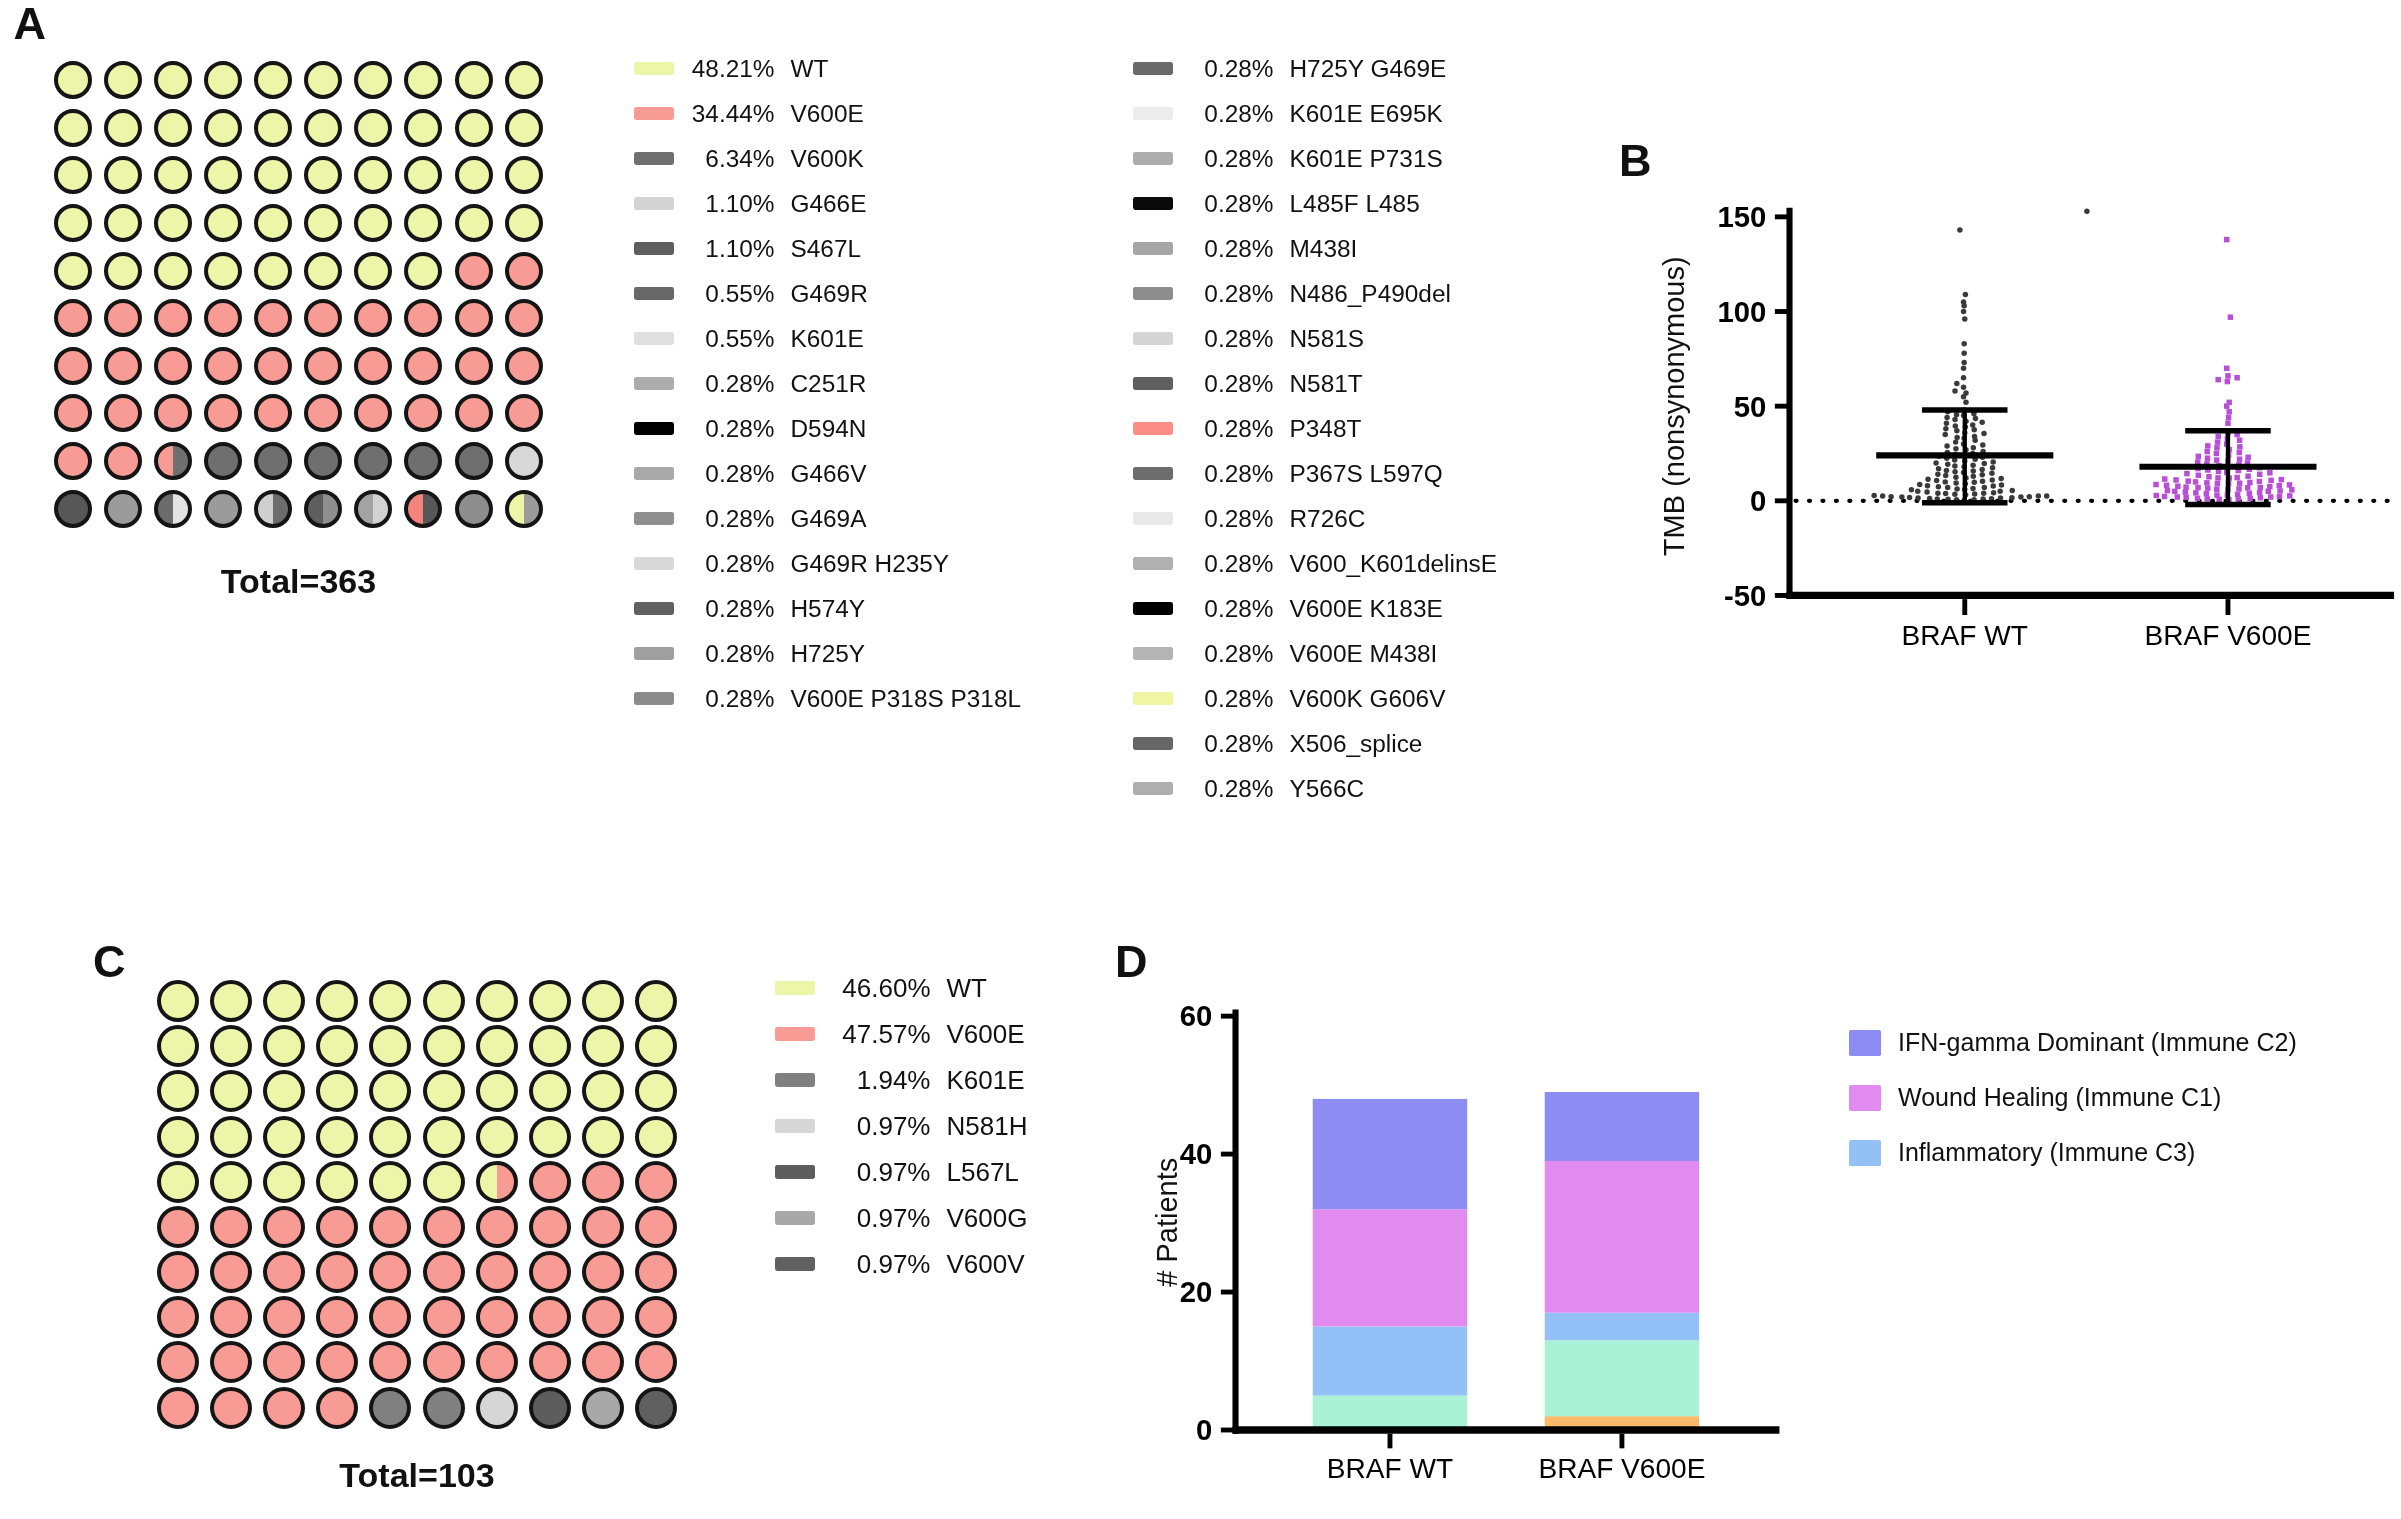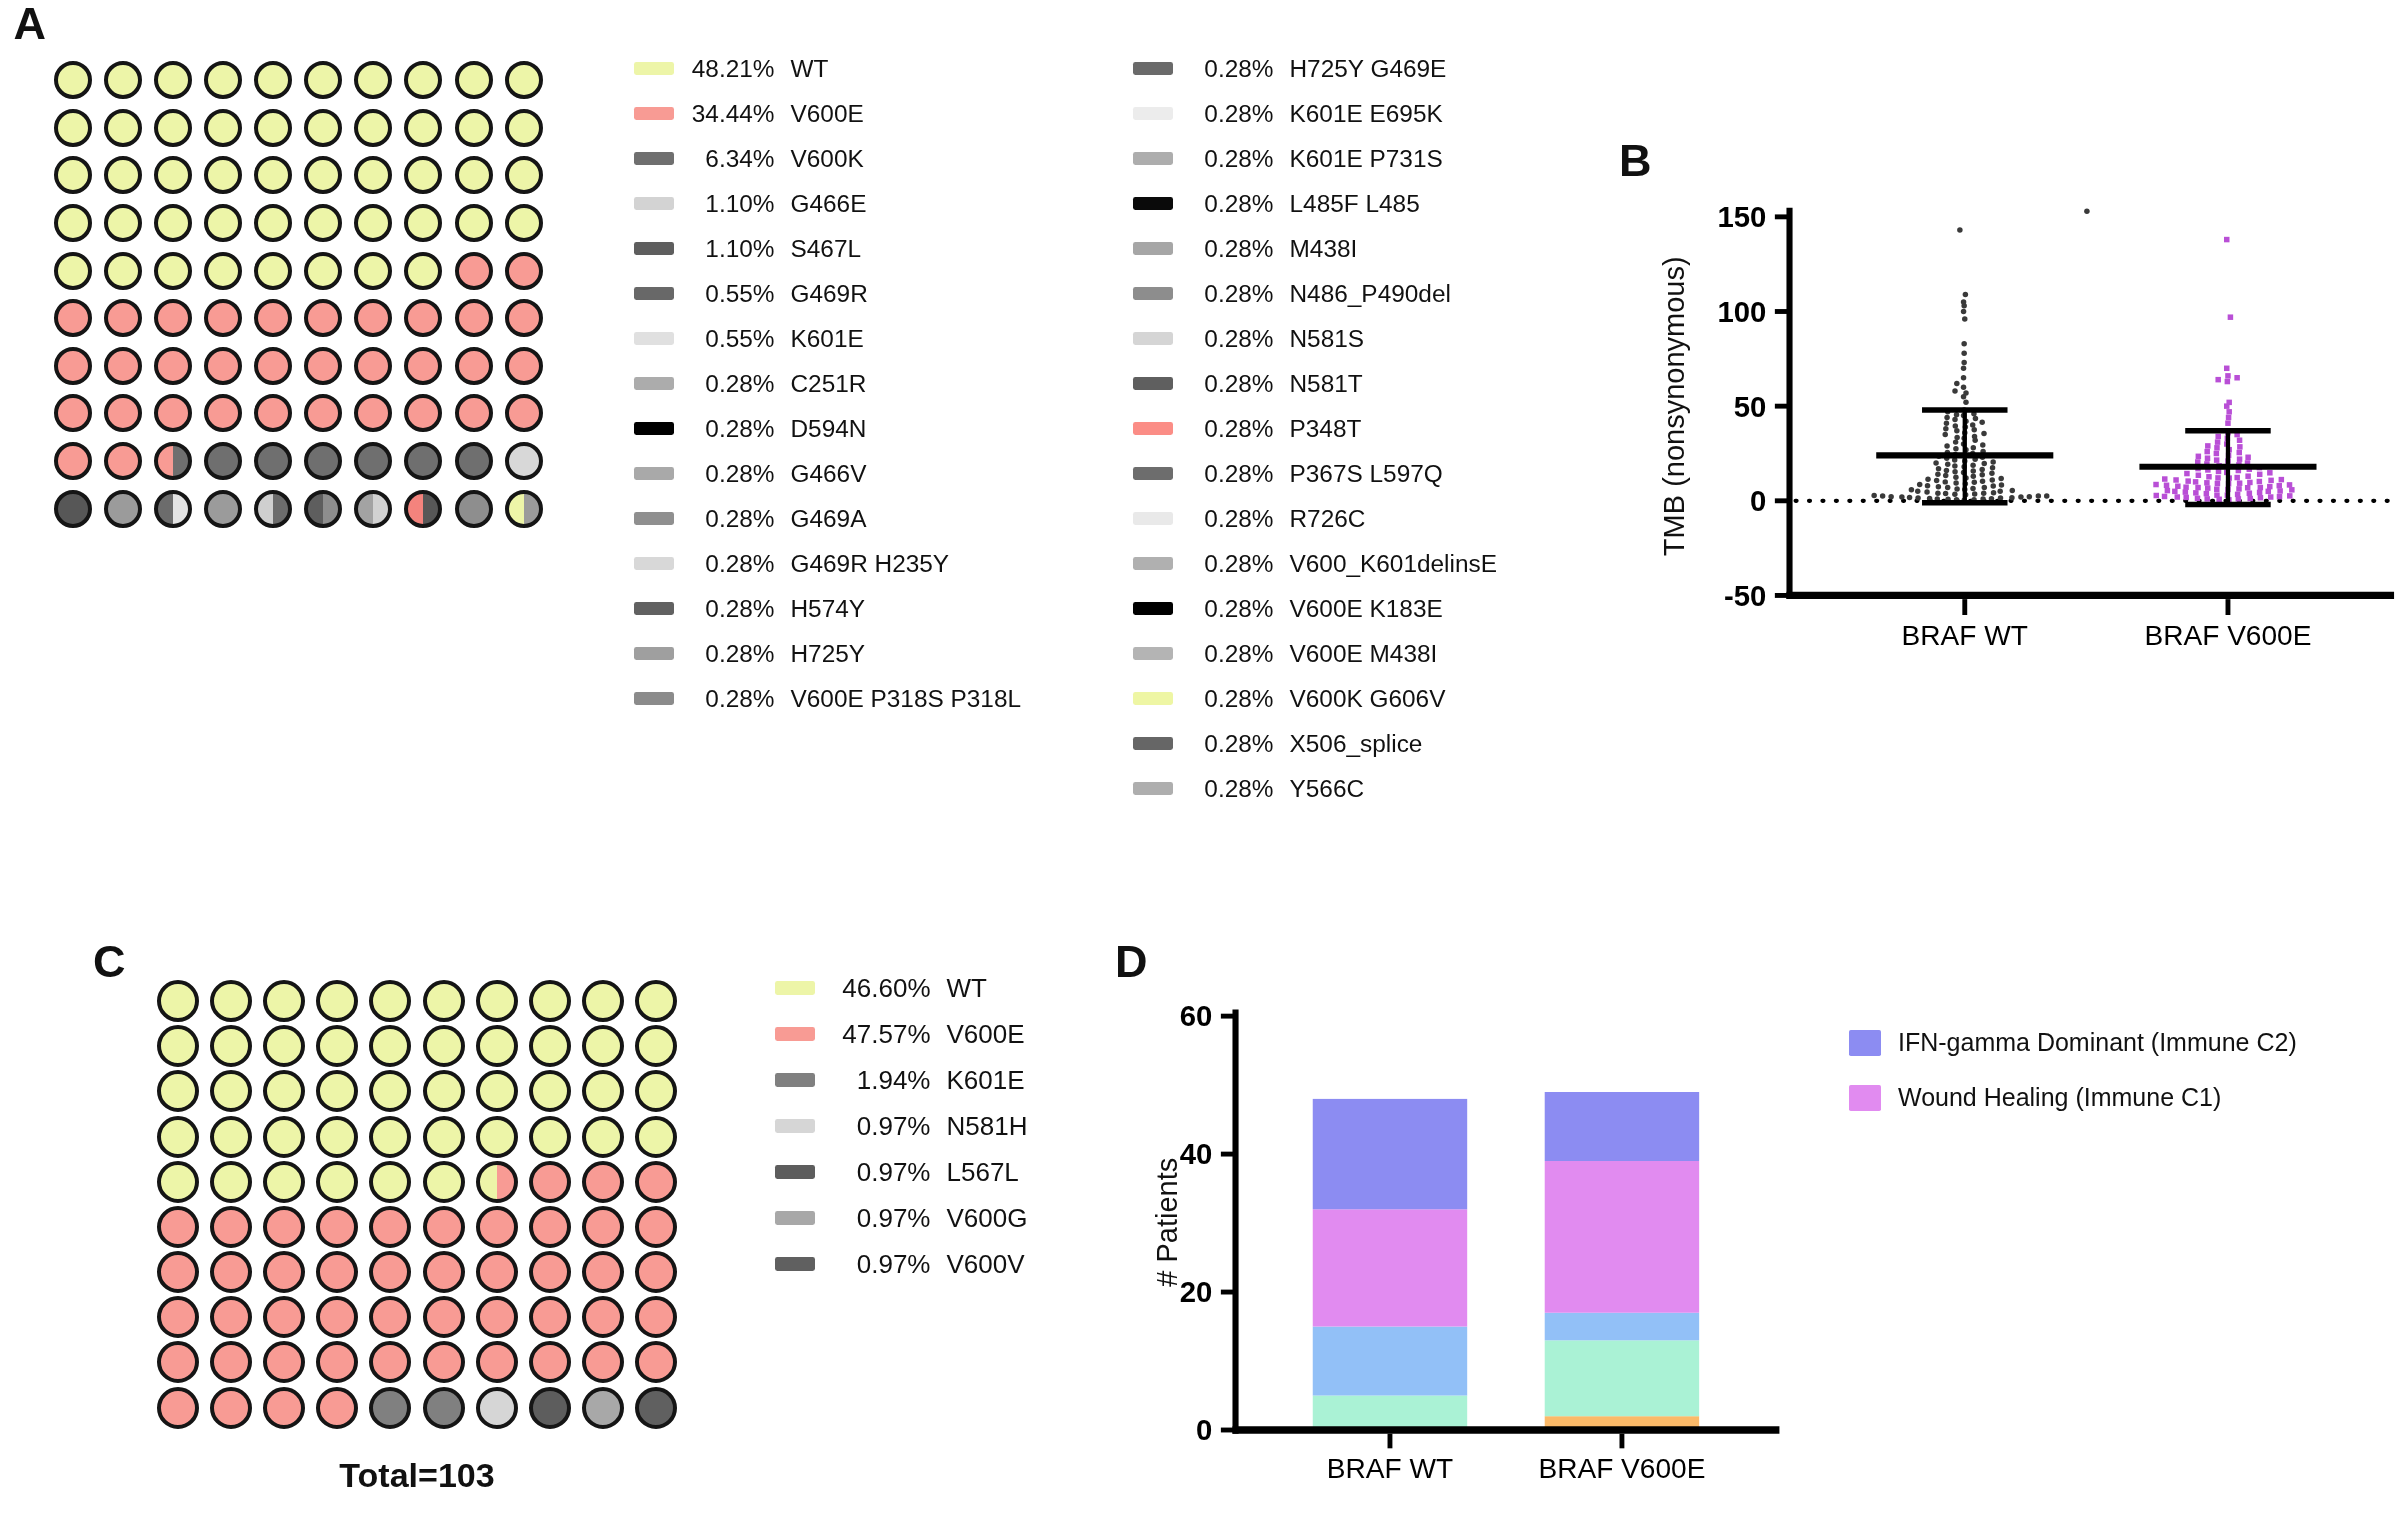--- a/index.html
+++ b/index.html
@@ -131,20 +131,21 @@
       <div class="wcell" style="left: 50px; top: 429px; width: 38px; height: 38px; background: rgb(155, 155, 155);"></div>
       <div class="wcell" style="left: 100px; top: 429px; width: 38px; height: 38px; background: linear-gradient(90deg, rgb(108, 108, 108) 0px, rgb(108, 108, 108) 50%, rgb(227, 227, 227) 50%, rgb(227, 227, 227) 100%);"></div>
       <div class="wcell" style="left: 150px; top: 429px; width: 38px; height: 38px; background: rgb(155, 155, 155);"></div>
       <div class="wcell" style="left: 200px; top: 429px; width: 38px; height: 38px; background: linear-gradient(90deg, rgb(207, 207, 207) 0px, rgb(207, 207, 207) 50%, rgb(108, 108, 108) 50%, rgb(108, 108, 108) 100%);"></div>
       <div class="wcell" style="left: 250px; top: 429px; width: 38px; height: 38px; background: linear-gradient(90deg, rgb(94, 94, 94) 0px, rgb(94, 94, 94) 50%, rgb(142, 142, 142) 50%, rgb(142, 142, 142) 100%);"></div>
       <div class="wcell" style="left: 300px; top: 429px; width: 38px; height: 38px; background: linear-gradient(90deg, rgb(163, 163, 163) 0px, rgb(163, 163, 163) 50%, rgb(210, 210, 210) 50%, rgb(210, 210, 210) 100%);"></div>
       <div class="wcell" style="left: 350px; top: 429px; width: 38px; height: 38px; background: linear-gradient(90deg, rgb(244, 131, 125) 0px, rgb(244, 131, 125) 50%, rgb(87, 87, 87) 50%, rgb(87, 87, 87) 100%);"></div>
       <div class="wcell" style="left: 401px; top: 429px; width: 38px; height: 38px; background: rgb(142, 142, 142);"></div>
       <div class="wcell" style="left: 451px; top: 429px; width: 38px; height: 38px; background: linear-gradient(90deg, rgb(237, 245, 168) 0px, rgb(237, 245, 168) 50%, rgb(155, 155, 155) 50%, rgb(155, 155, 155) 100%);"></div>
     </div>
+  <div class="total" style="left:54px;top:562px;width:489px;">Total=363</div>
   <div id="legA1" class="legend legA" style="left:634px;top:46px;">
       <div class="lrow">
         <span class="lsw" style="background: rgb(237, 245, 168);"></span>
         <span class="lpct">48.21%</span>
         <span class="lname">WT</span>
       </div>
       <div class="lrow">
         <span class="lsw" style="background: rgb(248, 155, 148);"></span>
         <span class="lpct">34.44%</span>
         <span class="lname">V600E</span>
@@ -748,16 +749,20 @@
     </svg>
   <div id="legD" class="legend" style="left:1849px;top:1015px;">
       <div class="lrow">
         <span class="lsw" style="background: rgb(140, 140, 242);"></span>
         <span class="lname">IFN-gamma Dominant (Immune C2)</span>
       </div>
       <div class="lrow">
         <span class="lsw" style="background: rgb(225, 139, 240);"></span>
         <span class="lname">Wound Healing (Immune C1)</span>
       </div>
+      <div class="lrow">
+        <span class="lsw" style="background: rgb(146, 192, 247);"></span>
+        <span class="lname">Inflammatory (Immune C3)</span>
+      </div>
     </div>
 
 </div>
 
 
 </body></html>

